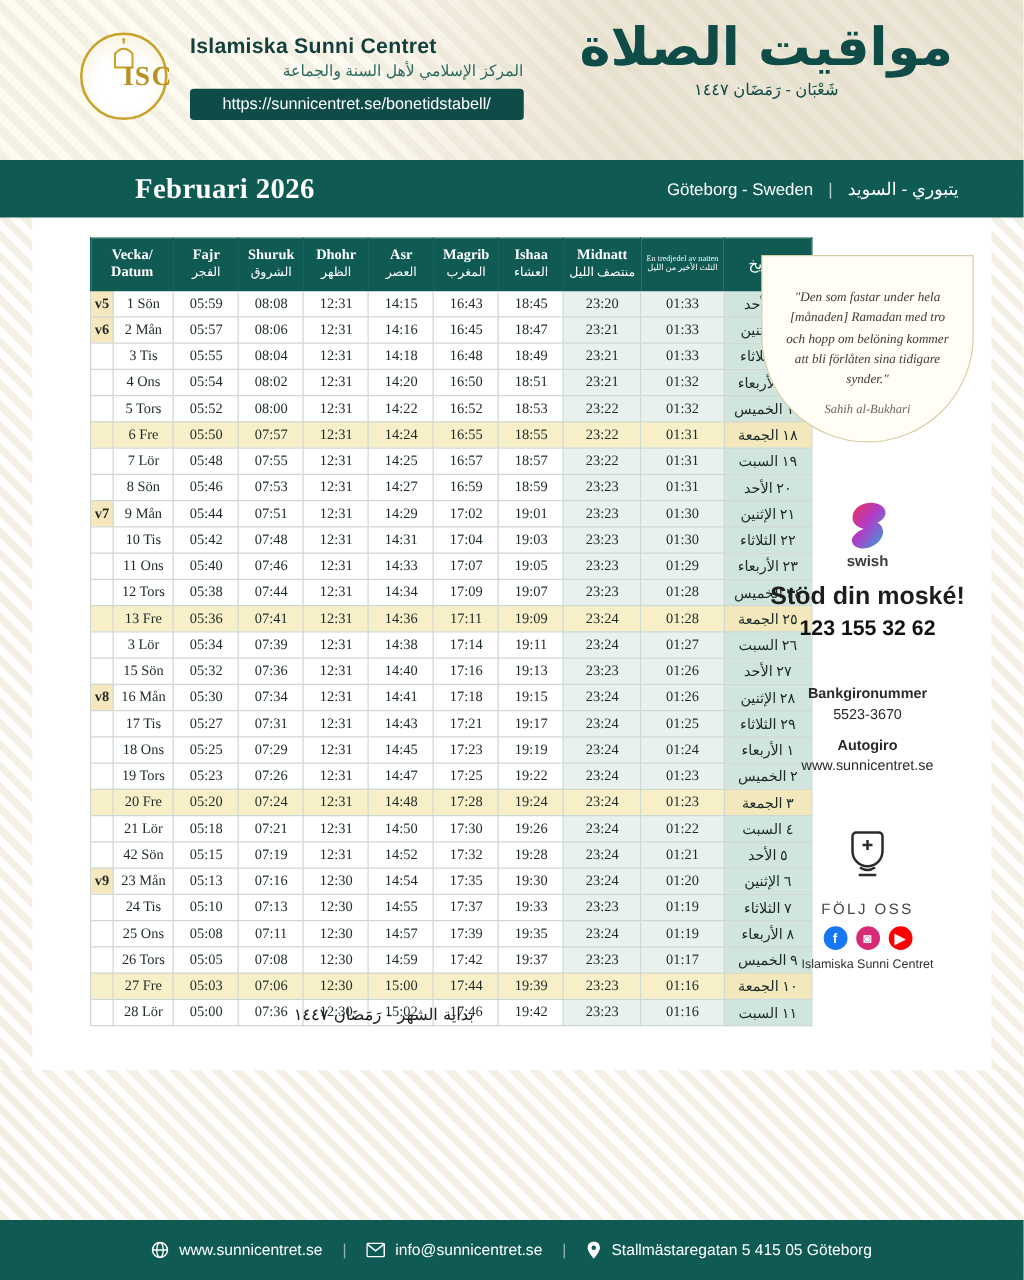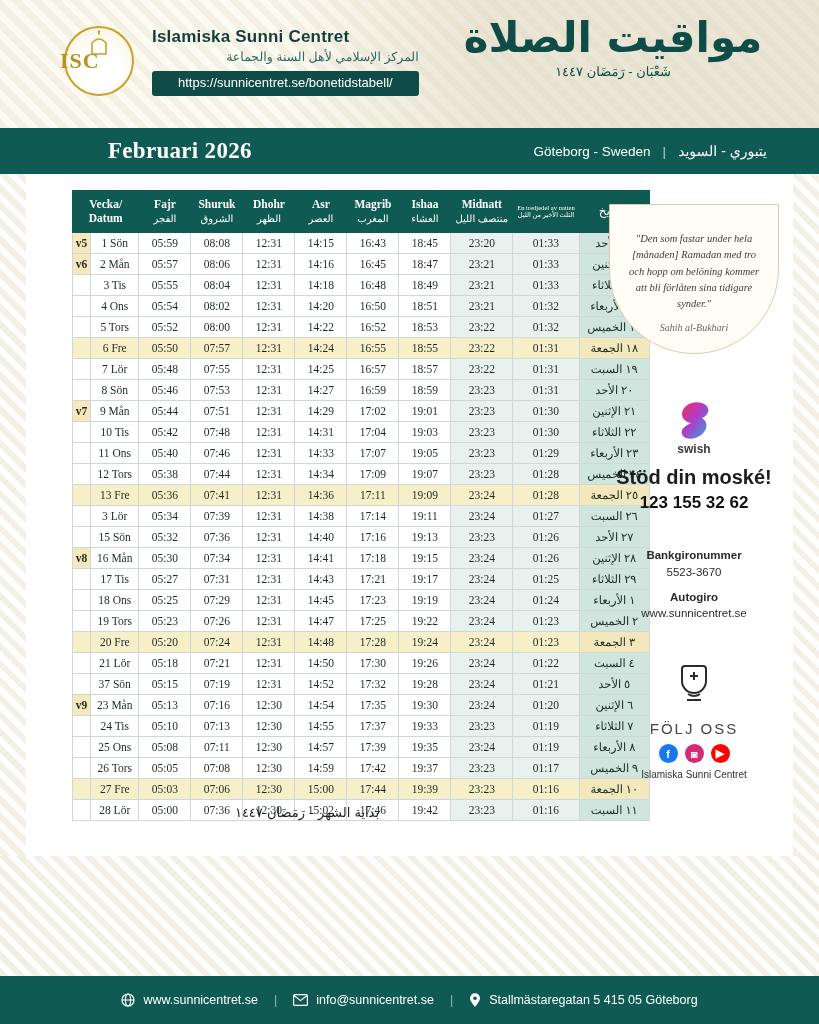--- a/index.html
+++ b/index.html
@@ -45,21 +45,21 @@
     position:absolute; inset:0;
     background:
        radial-gradient(circle at 85% 35%, rgba(214,205,180,.45) 0 30%, rgba(253,250,242,0) 60%),
        repeating-linear-gradient(45deg, rgba(236,230,214,.5) 0 7px, rgba(255,255,255,0) 7px 14px);
   }
   .logo-wrap {
     position:absolute; left:60px; top:22px; display:flex; align-items:center; gap:14px;
   }
   .logo-mark {
     width: 78px; height: 78px; position:relative;
-    display:flex; align-items:center; justify-content:flex-start;
+    display:flex; align-items:center; justify-content:flex-end;
   }
   .logo-mark .ring {
     position:absolute; inset:4px; border:2px solid #c9a227; border-radius:50%;
     background: radial-gradient(circle at 50% 60%, #fff 40%, #f6eed6 100%);
   }
   .logo-mark .isc {
     position:relative; font-family:"Liberation Serif", serif; font-size:22px;
     font-weight:bold; color:#b8911f; letter-spacing:1px;
   }
   .logo-mark .dome {
@@ -164,21 +164,21 @@
   .swish-logo { width:46px; height:46px; margin:0 auto; position:relative; }
   .swish-word { font-size:12px; font-weight:bold; color:#3b3b3b; margin-top:2px;text-align:center; }
   .swish-title { margin-top:10px; font-size:20px; font-weight:bold; color:#1d1d1d; }
   .swish-num { margin-top:4px; font-size:17px; font-weight:bold; color:#111; }
 
   .bg-block { margin-top:34px; font-size:11.5px; color:#2a2a2a; line-height:1.45; }
   .bg-block .b { font-weight:bold; }
 
   .follow { margin-top:34px; }
   .follow .hand { width:54px; height:54px; margin:0 auto 10px; }
-  .follow .lbl { font-size:15px; letter-spacing:2px; color:#444; }
+  .follow .lbl { font-size:12px; letter-spacing:2px; color:#444; }
   .socials { display:flex; gap:7px; justify-content:center; margin-top:7px; }
   .soc { width:19px; height:19px; border-radius:50%; display:flex; align-items:center; justify-content:center; color:#fff; font-size:11px; font-weight:bold; }
   .soc.fb { background:#1877f2; }
   .soc.ig { background:#d62976; }
   .soc.yt { background:#ff0000; }
   .follow .name { margin-top:6px; font-size:10px; color:#333; }
 
   .footnote-ar {
     position:absolute; left:0; right:205px; bottom:36px;
     text-align:center; direction:rtl; font-size:13px; color:#1b1b1b;
@@ -555,21 +555,21 @@
             <td class="t">12:31</td>
             <td class="t">14:50</td>
             <td class="t">17:30</td>
             <td class="t">19:26</td>
             <td class="t cell-mid">23:24</td>
             <td class="t cell-mid">01:22</td>
             <td class="hijri">٤ السبت</td>
           </tr>
           <tr>
             <td class="wk empty"></td>
-            <td class="date">37 Sön</td>
+            <td class="date">42 Sön</td>
             <td class="t">05:15</td>
             <td class="t">07:19</td>
             <td class="t">12:31</td>
             <td class="t">14:52</td>
             <td class="t">17:32</td>
             <td class="t">19:28</td>
             <td class="t cell-mid">23:24</td>
             <td class="t cell-mid">01:21</td>
             <td class="hijri">٥ الأحد</td>
           </tr>

